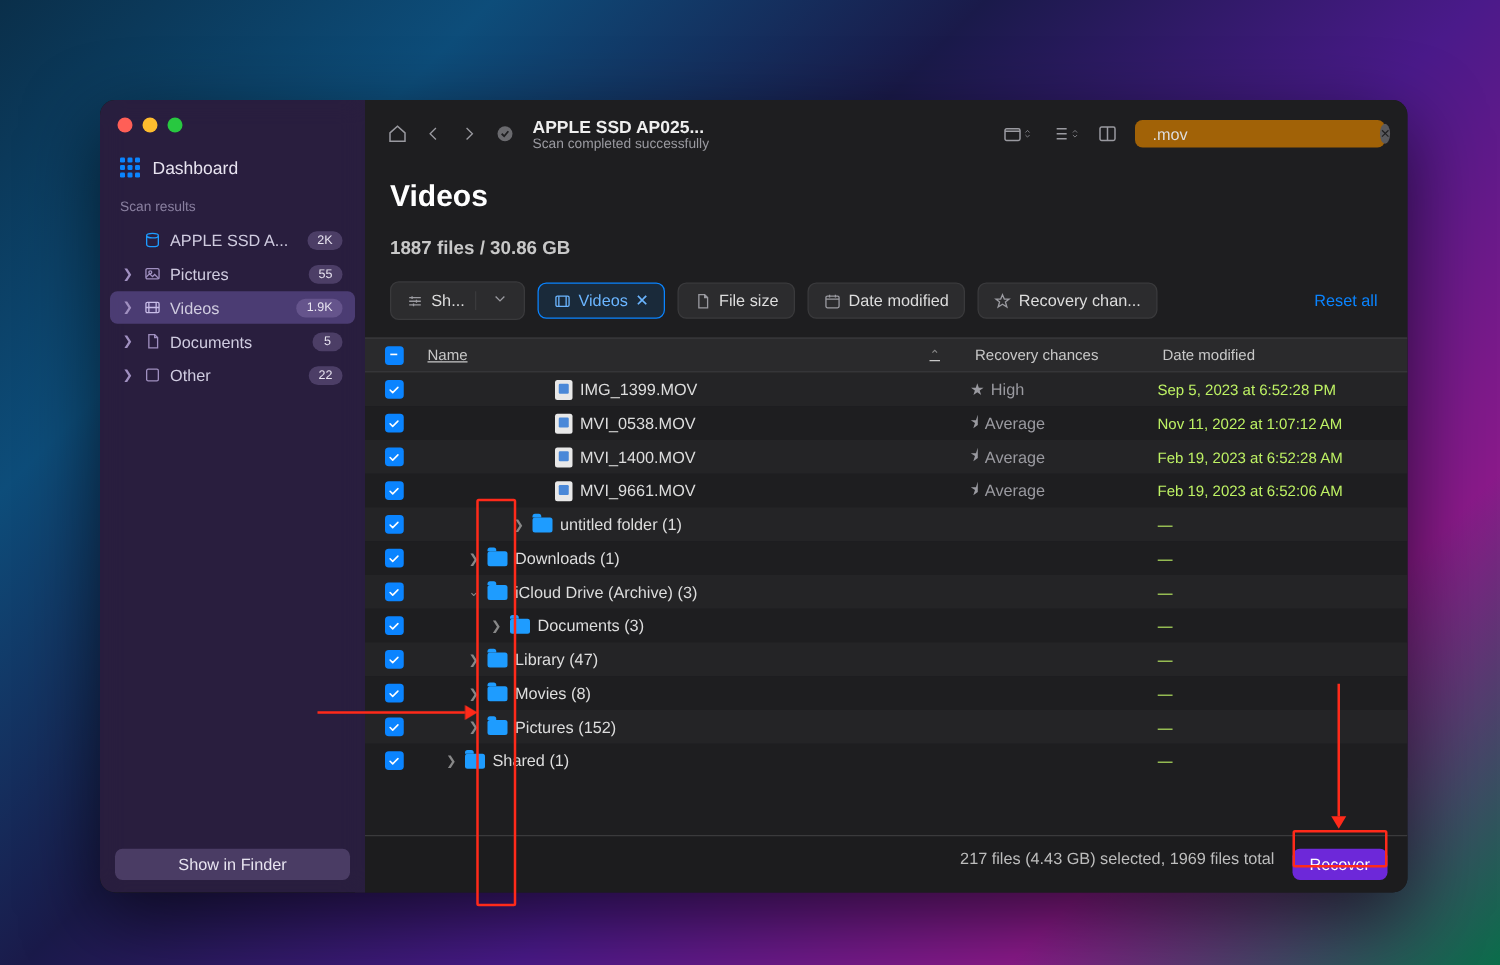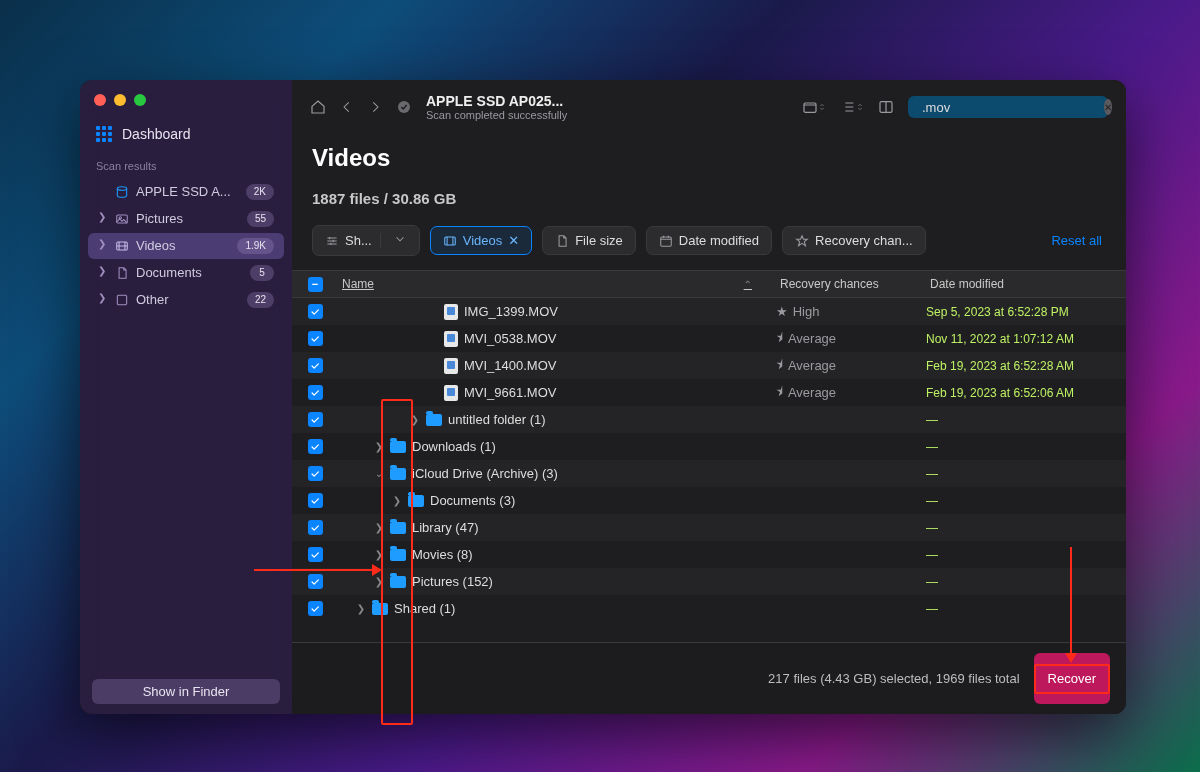--- a/index.html
+++ b/index.html
@@ -30,38 +30,38 @@
     color: #d0cce0;
     font-size: 13px;
   }
   .traffic { display: flex; gap: 8px; padding: 2px 14px 14px; }
   .traffic span { width:12px; height:12px; border-radius:50%; display:inline-block; }
   .t-red{background:#ff5f57}.t-yel{background:#febc2e}.t-grn{background:#28c840}
   .dash-row { display:flex; align-items:center; gap:10px; padding: 6px 16px 14px; font-size: 14px; color: #e8e4f0;}
   .dash-icon { width:16px; height:16px; display:grid; grid-template-columns:repeat(3,4px); grid-template-rows:repeat(3,4px); gap:2px;}
   .dash-icon i{background:#0a84ff; border-radius:1px;}
   .section-label { padding: 4px 16px 6px; font-size:11px; color:#8a80a0; }
-  .side-item { display:flex; padding: 5px 10px 5px 10px; gap:6px; cursor:pointer; border-radius:6px; margin: 1px 8px;}
+  .side-item { display:flex; align-items:center; padding: 5px 10px 5px 10px; gap:6px; cursor:pointer; border-radius:6px; margin: 1px 8px;}
   .side-item.active { background: rgba(120,100,180,0.45); }
   .side-item .chev { width:10px; color:#a090c0; font-size:10px; visibility:hidden;}
   .side-item.has-chev .chev{visibility:visible;}
   .side-item .icn { width:16px; height:16px; display:flex; align-items:center; justify-content:center; }
   .side-label { flex:1; white-space:nowrap; overflow:hidden; text-overflow:ellipsis; }
   .side-badge { background: rgba(160,140,200,0.3); color:#e8e4f0; font-size:10px; padding:2px 8px; border-radius:10px; min-width:24px; text-align:center;}
   .muted { color: #7a7090; }
   .show-finder { margin: auto 12px 0 12px; background: rgba(160,140,200,0.28); border-radius:6px; padding:5px; text-align:center; font-size:13px; color:#e8e4f0; cursor:pointer;}
   
   .content { flex:1; display:flex; flex-direction:column; background:#1e1e20; color:#ddd; min-width:0;}
   .toolbar { display:flex; align-items:center; gap:14px; padding: 10px 18px 6px; height:50px;}
   .toolbar .hbtn { color:#9a9aa0; display:flex; align-items:center; cursor:pointer; }
   .title-area { display:flex; flex-direction:column; min-width:0; flex:0 1 180px; }
   .title-area .t1 { font-size:14px; font-weight:600; color:#eee; white-space:nowrap; overflow:hidden; text-overflow:ellipsis;}
   .title-area .t2 { font-size:11px; color:#9a9aa0;}
   .spacer{flex:1}
-  .search { display:flex; align-items:center; background:#0c4a6e; border-radius:6px; padding:3px 8px; gap:6px; width:200px;}
+  .search { display:flex; align-items:center; background:#a16207; border-radius:6px; padding:3px 8px; gap:6px; width:200px;}
   .search input { background:transparent; border:0; outline:0; color:#ddd; font-size:13px; flex:1;}
   .search .clear { width:16px; height:16px; border-radius:50%; background:#5a5a5e; color:#1e1e20; font-size:10px; display:flex; align-items:center; justify-content:center; cursor:pointer;}
   .heading { padding: 14px 20px 12px; }
   .heading h1 { font-size:24px; font-weight:700; color:#fff; }
   .heading .sub { font-size:15px; font-weight:600; color:#c8c8c8; margin-top:18px;}
   .filters { display:flex; align-items:center; gap:10px; padding: 6px 20px 14px; }
   .chip { display:flex; align-items:center; gap:6px; background:#2c2c2e; border-radius:7px; padding:6px 12px; font-size:13px; color:#ddd; cursor:pointer; border:0.5px solid #3a3a3c;}
   .chip.split .left{display:flex;align-items:center;gap:6px;padding-right:8px;border-right:1px solid #3a3a3c;}
   .chip.split .right{padding-left:6px;}
   .chip.active-v { border:1px solid #0a84ff; color:#6bb5ff; background:#1a2a3a;}
@@ -80,22 +80,22 @@
   .chkbox { width:15px; height:15px; border-radius:3px; background:#0a84ff; display:flex; align-items:center; justify-content:center; }
   .chkbox svg{width:10px;height:10px;}
   .row .rname{flex:1; display:flex; align-items:center; gap:6px; min-width:0; white-space:nowrap;}
   .row .rrec{width:150px; display:flex; align-items:center; gap:5px; color:#9a9aa0;}
   .row .rdate{width:200px; color:#bef264; font-size:12px; white-space:nowrap; overflow:hidden;}
   .folder-i{width:16px;height:12px;background:#1e9cff;border-radius:2px;position:relative;display:inline-block;}
   .folder-i:before{content:"";position:absolute;top:-3px;left:0;width:7px;height:3px;background:#1e9cff;border-radius:2px 2px 0 0;}
   .mov-i{width:14px;height:16px;background:#e8e8e8;border-radius:2px;position:relative;display:inline-block;}
   .mov-i:after{content:"";position:absolute;top:3px;left:3px;width:8px;height:8px;background:#4a88d8;border-radius:1px;}
   .disc-chev{width:10px;color:#888;font-size:10px;text-align:center;}
-  .statusbar{display:flex;align-items:center;justify-content:flex-end;gap:14px;padding:10px 16px;background:#1c1c1e;border-top:1px solid #3a3a3c;font-size:13px;color:#bdbdbd;}
-  .recover-btn{background:#be185d;color:#fff;border:0;border-radius:6px;padding:18px 14px;font-size:13px;font-weight:500;cursor:pointer;}
+  .statusbar{display:flex;align-items:flex-start;justify-content:flex-end;gap:14px;padding:10px 16px;background:#1c1c1e;border-top:1px solid #3a3a3c;font-size:13px;color:#bdbdbd;}
+  .recover-btn{background:#6d28d9;color:#fff;border:0;border-radius:6px;padding:5px 14px;font-size:13px;font-weight:500;cursor:pointer;}
   
   .hl-box{position:absolute;border:2.5px solid #ff2a1a;pointer-events:none;border-radius:2px;}
   .arrow{position:absolute;pointer-events:none;}
   .arrow-line-v{width:2px;background:#ff2a1a;position:absolute;}
   .arrow-line-h{height:2px;background:#ff2a1a;position:absolute;}
   .arrow-head{width:0;height:0;position:absolute;}
   svg.icon{width:16px;height:16px;stroke:#9a9aa0;fill:none;stroke-width:1.8;}
   svg.icon.sm{width:14px;height:14px;}
   .star{color:#9a9aa0;}
 </style>

